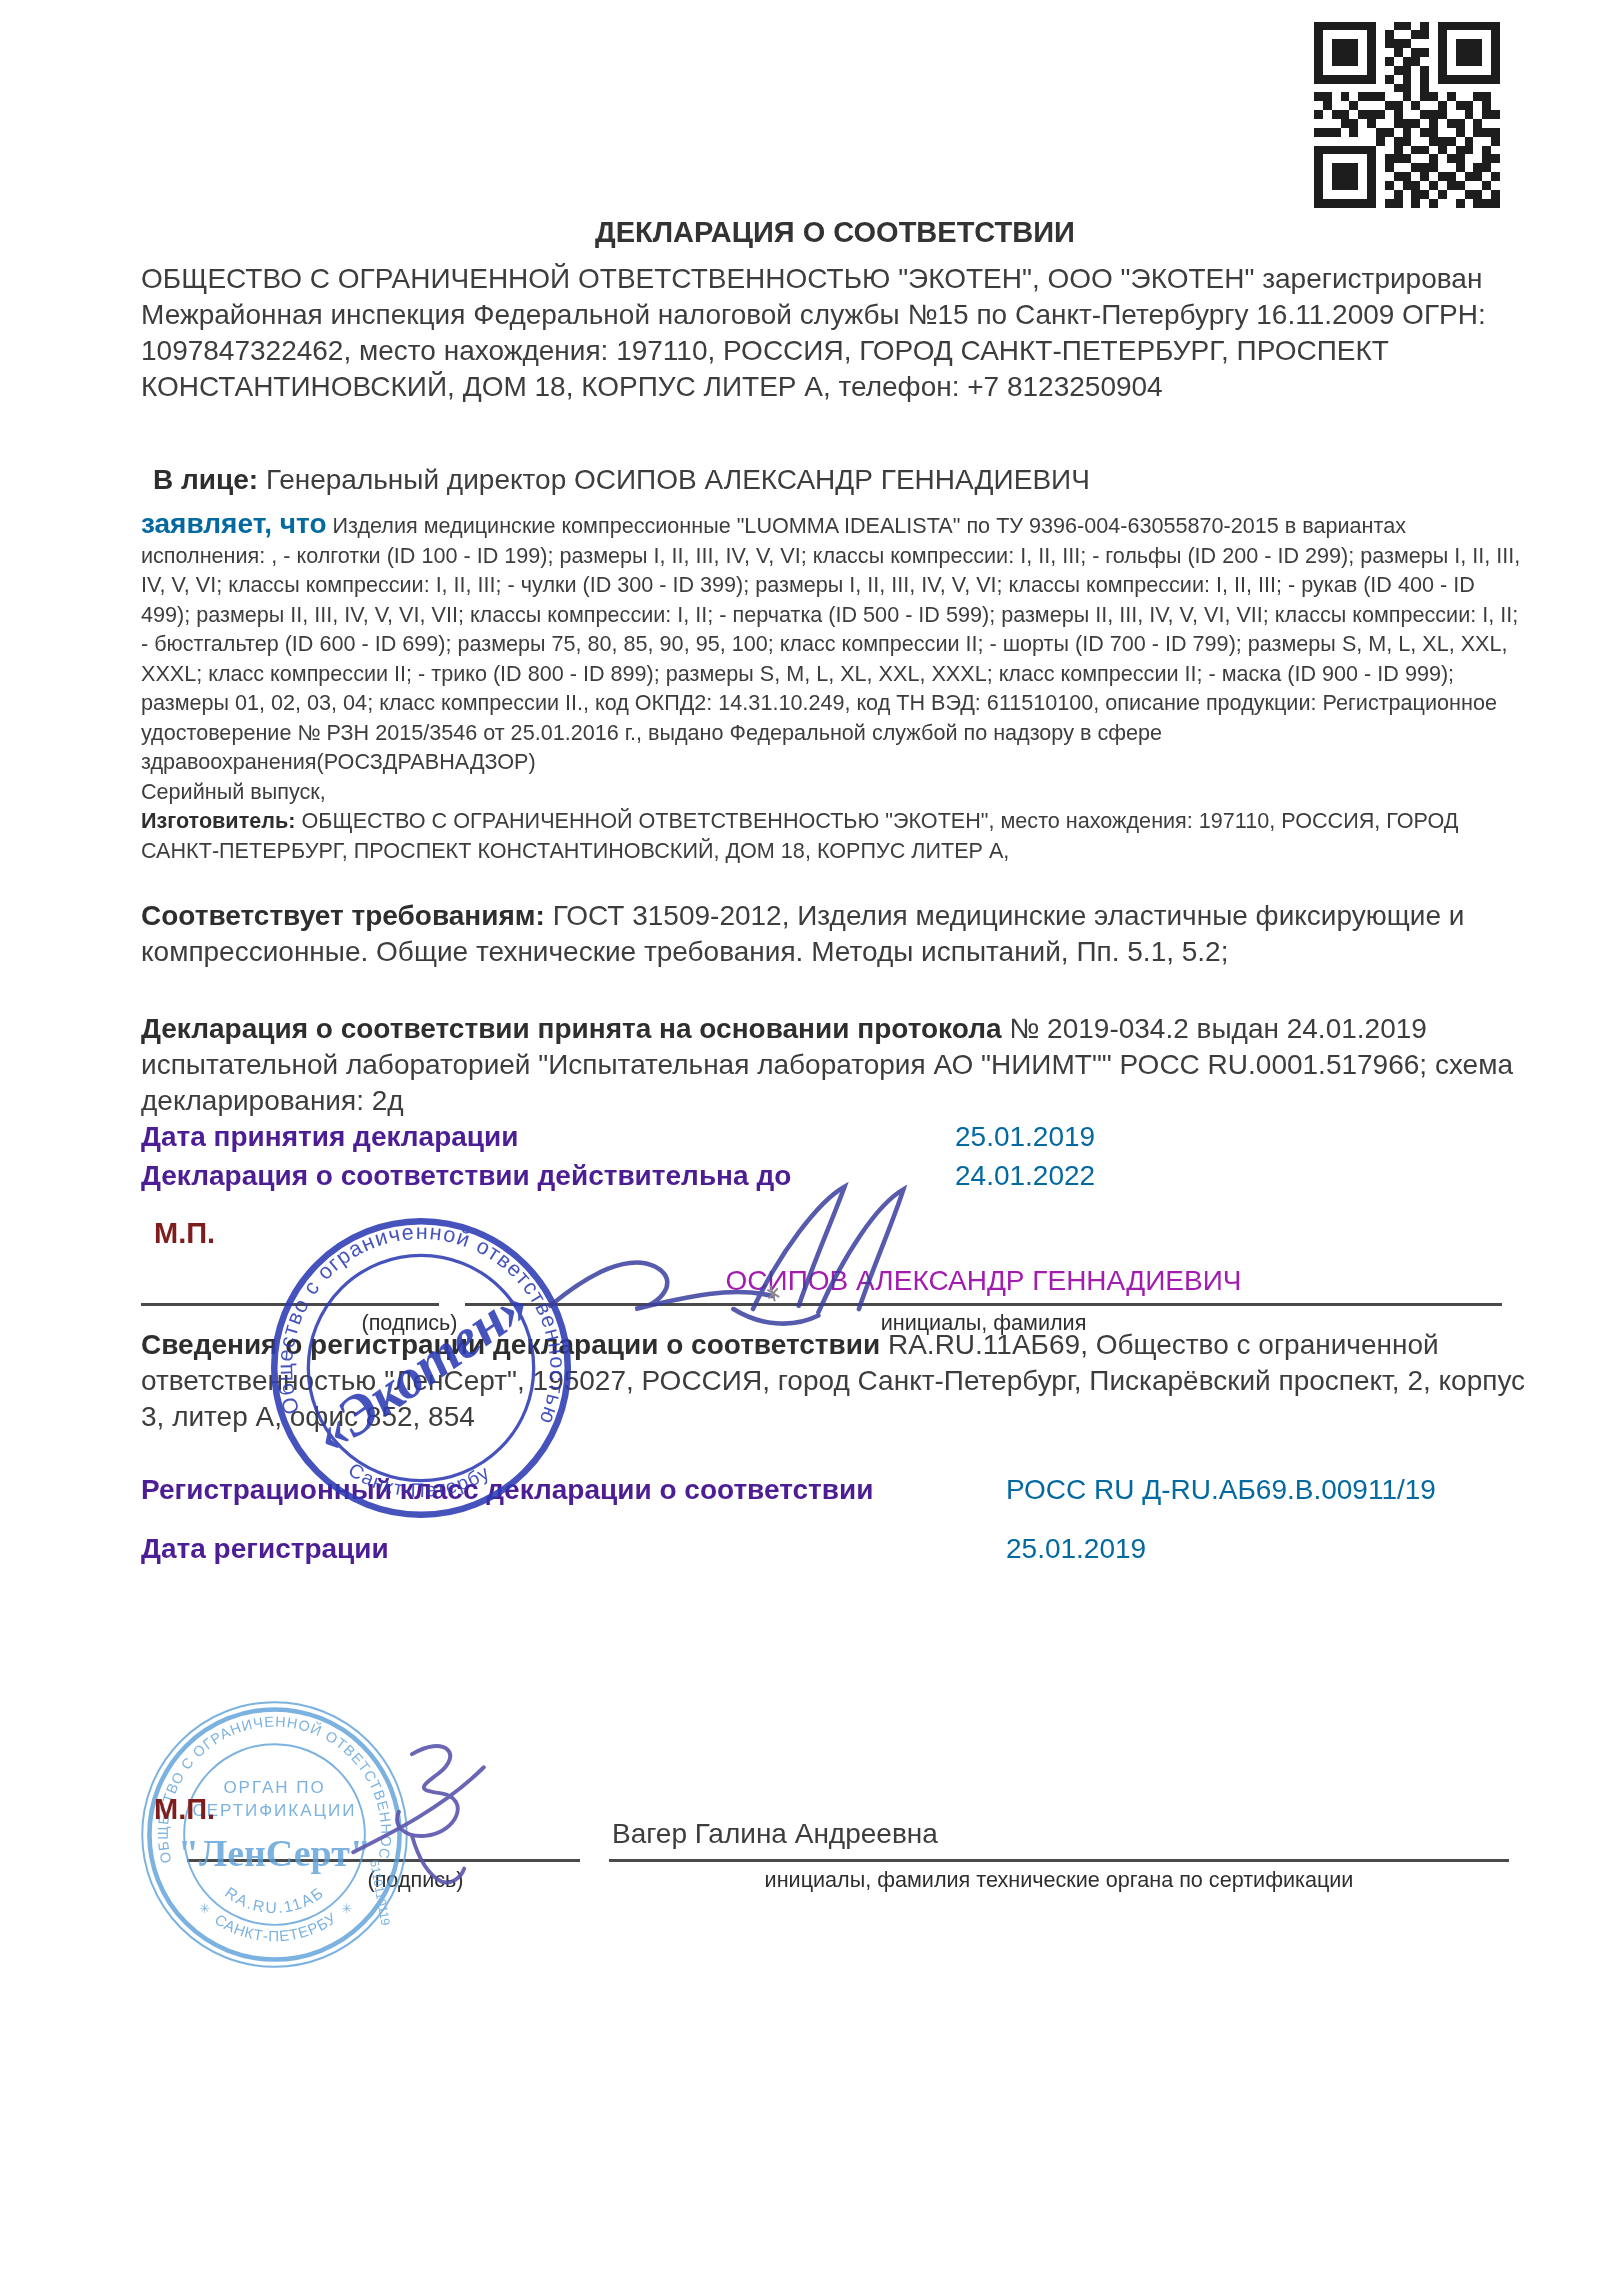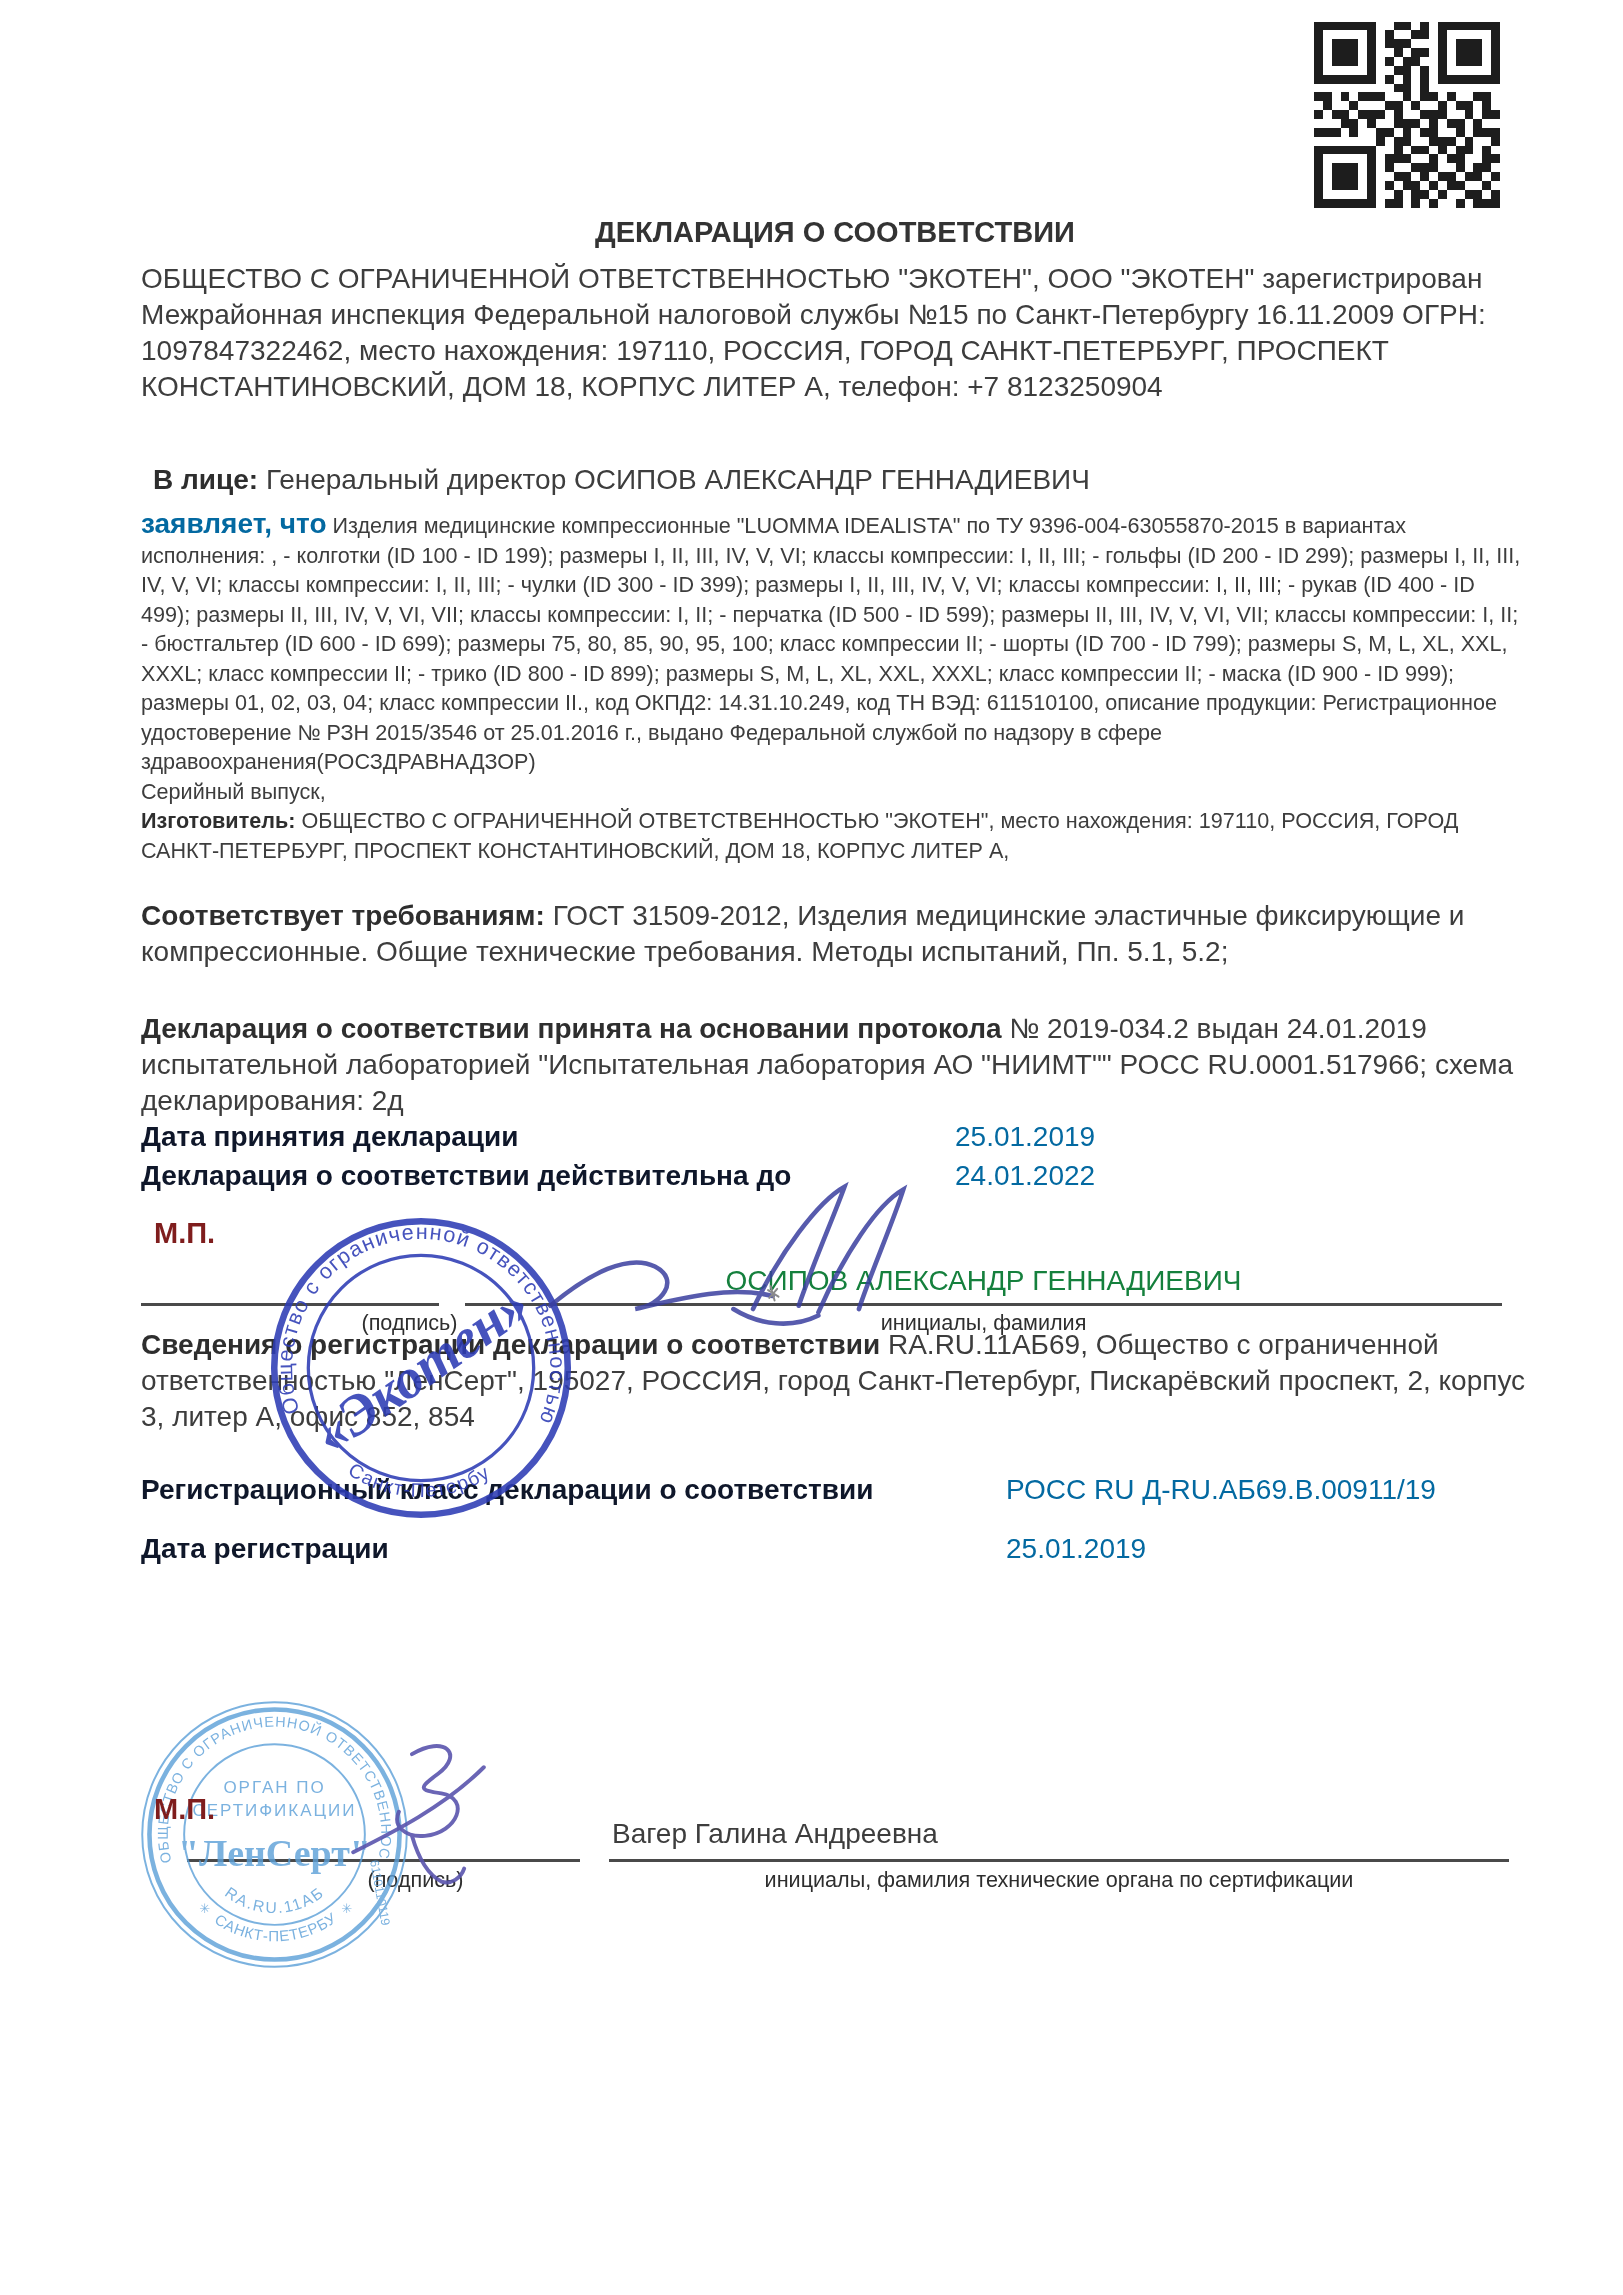--- a/index.html
+++ b/index.html
@@ -11,27 +11,27 @@
   .main{font-size:28px;line-height:36px;}
   .fine{font-size:21.6px;line-height:29.5px;}
   b{color:#2e2e2e;}
   .hdr{top:261px;}
   .vlice{top:450px;}
   .fineblock{top:509px;}
   .fineblock .lead{font-size:28px;font-weight:bold;color:#0369a1;}
   .comply{top:898px;}
   .basis{top:1011px;}
   .row{left:141px;width:1388px;height:37px;}
-  .row .lbl{font-size:28px;font-weight:bold;color:#0f172a;}
+  .row .lbl{font-size:28px;font-weight:bold;color:#4c1d95;}
   .row .val{position:absolute;top:0;font-size:28px;color:#0369a1;}
   .rowA .val{left:814px;}
   .rowB .val{left:865px;}
   .mp{font-size:29px;font-weight:bold;color:#7f1d1d;z-index:4;}
   .sigline{height:3.3px;background:#4a4a4a;z-index:1;}
-  .overline-name{font-size:28px;color:#15803d;text-align:center;z-index:1;}
+  .overline-name{font-size:28px;color:#a21caf;text-align:center;z-index:1;}
   .underlabel{font-size:21.6px;font-weight:normal;color:#2e2e2e;text-align:center;z-index:1;}
   .qr{left:1314px;top:21.6px;width:186px;height:186px;display:grid;
       grid-template-columns:repeat(21,1fr);grid-template-rows:repeat(21,1fr);z-index:2;}
   .qm{background:#1d1d1d;}
   .stamp{z-index:3;pointer-events:none;}
   .sig{z-index:4;pointer-events:none;}
   svg text{font-family:"Liberation Sans", sans-serif;}
   .serif-txt{font-family:"Liberation Serif", serif;}
 </style>
 </head>

